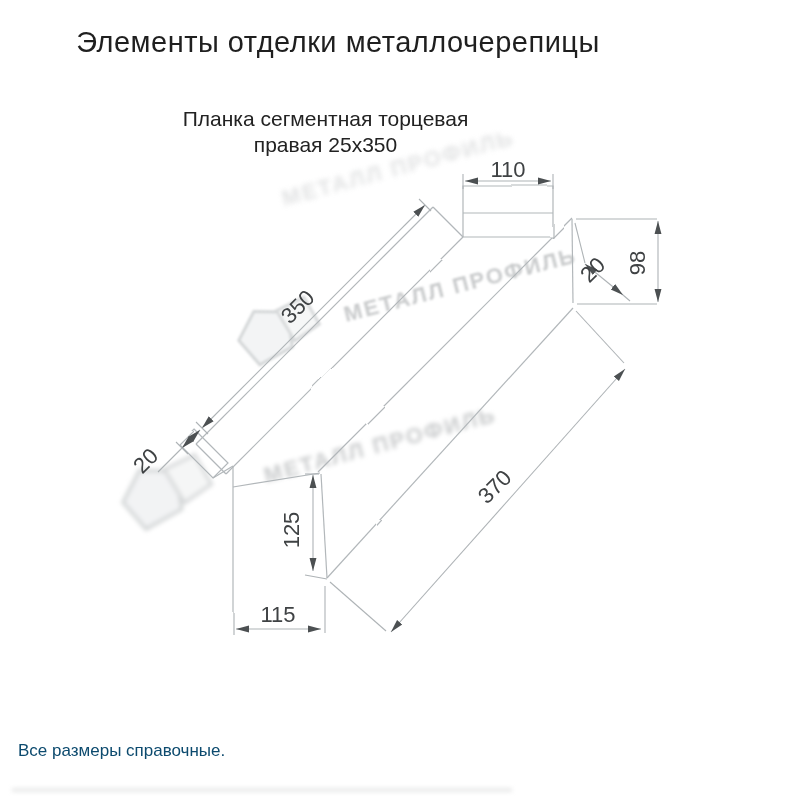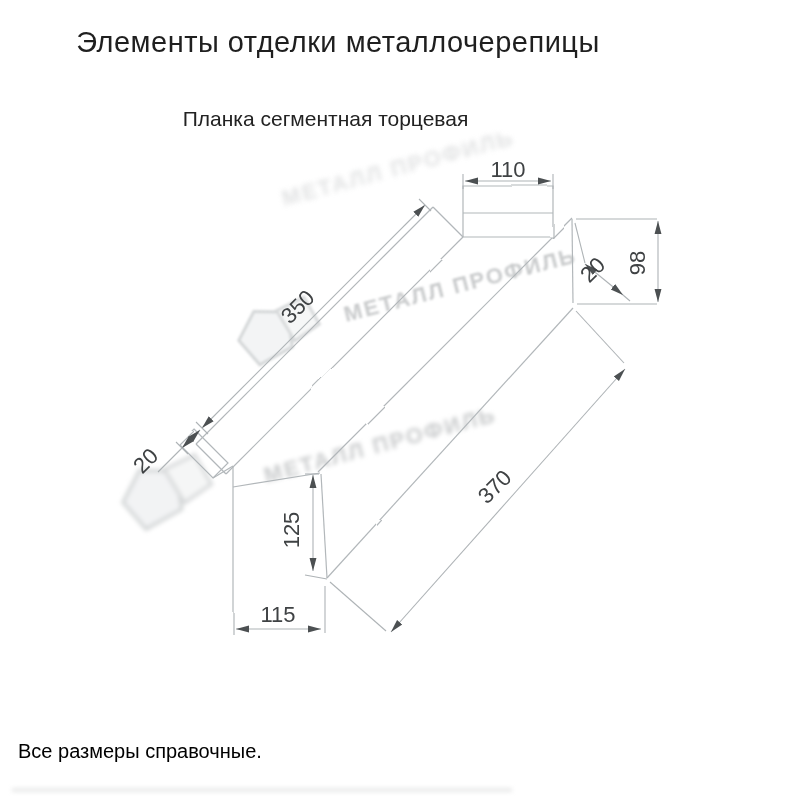--- a/index.html
+++ b/index.html
@@ -3,34 +3,35 @@
 <meta charset="utf-8">
 <style>
   html,body{margin:0;padding:0;background:#ffffff;width:800px;height:800px;overflow:hidden;
     font-family:"Liberation Sans", sans-serif;-webkit-font-smoothing:antialiased;}
   .page{position:relative;width:800px;height:800px;background:#fff;}
   .title{position:absolute;top:26px;left:0;width:676px;text-align:center;
     font-size:29px;font-weight:400;color:#1f1f1f;letter-spacing:0.5px;}
   .subtitle{position:absolute;top:106px;left:0;width:651px;text-align:center;
     font-size:21px;font-weight:400;color:#222;line-height:26px;}
   .drawing{position:absolute;left:0;top:0;width:800px;height:800px;}
-  .footer{position:absolute;left:18px;top:741px;font-size:20px;color:#000000;line-height:20px;}
+  .footer{position:absolute;left:18px;top:741px;font-size:17px;color:#0c4a6e;line-height:20px;}
   svg text{font-family:"Liberation Sans", sans-serif;font-size:22px;fill:#3f4244;}
   svg .wm{font-weight:bold;fill:#c9cbcc;letter-spacing:2px;}
   .smudge{position:absolute;left:12px;top:788px;width:500px;height:4px;background:#e9eaea;filter:blur(2px);}
 </style>
 </head>
 <body>
 
 <div class="page">
 
   <div class="title">Элементы отделки металлочерепицы</div>
 
   <div class="subtitle">
     <div>Планка сегментная торцевая</div>
+    <div>правая 25x350</div>
   </div>
 
   <svg class="drawing" viewBox="0 0 800 800" xmlns="http://www.w3.org/2000/svg">
     <defs>
       <marker id="arr" viewBox="0 0 12 8" refX="12" refY="4" markerWidth="13" markerHeight="9" orient="auto-start-reverse" markerUnits="userSpaceOnUse">
         <path d="M12,4 L0,0.8 L0,7.2 Z" fill="#4c5052"></path>
       </marker>
       <filter id="blurA" x="-20%" y="-50%" width="140%" height="200%">
         <feGaussianBlur stdDeviation="1.3"></feGaussianBlur>
       </filter>

